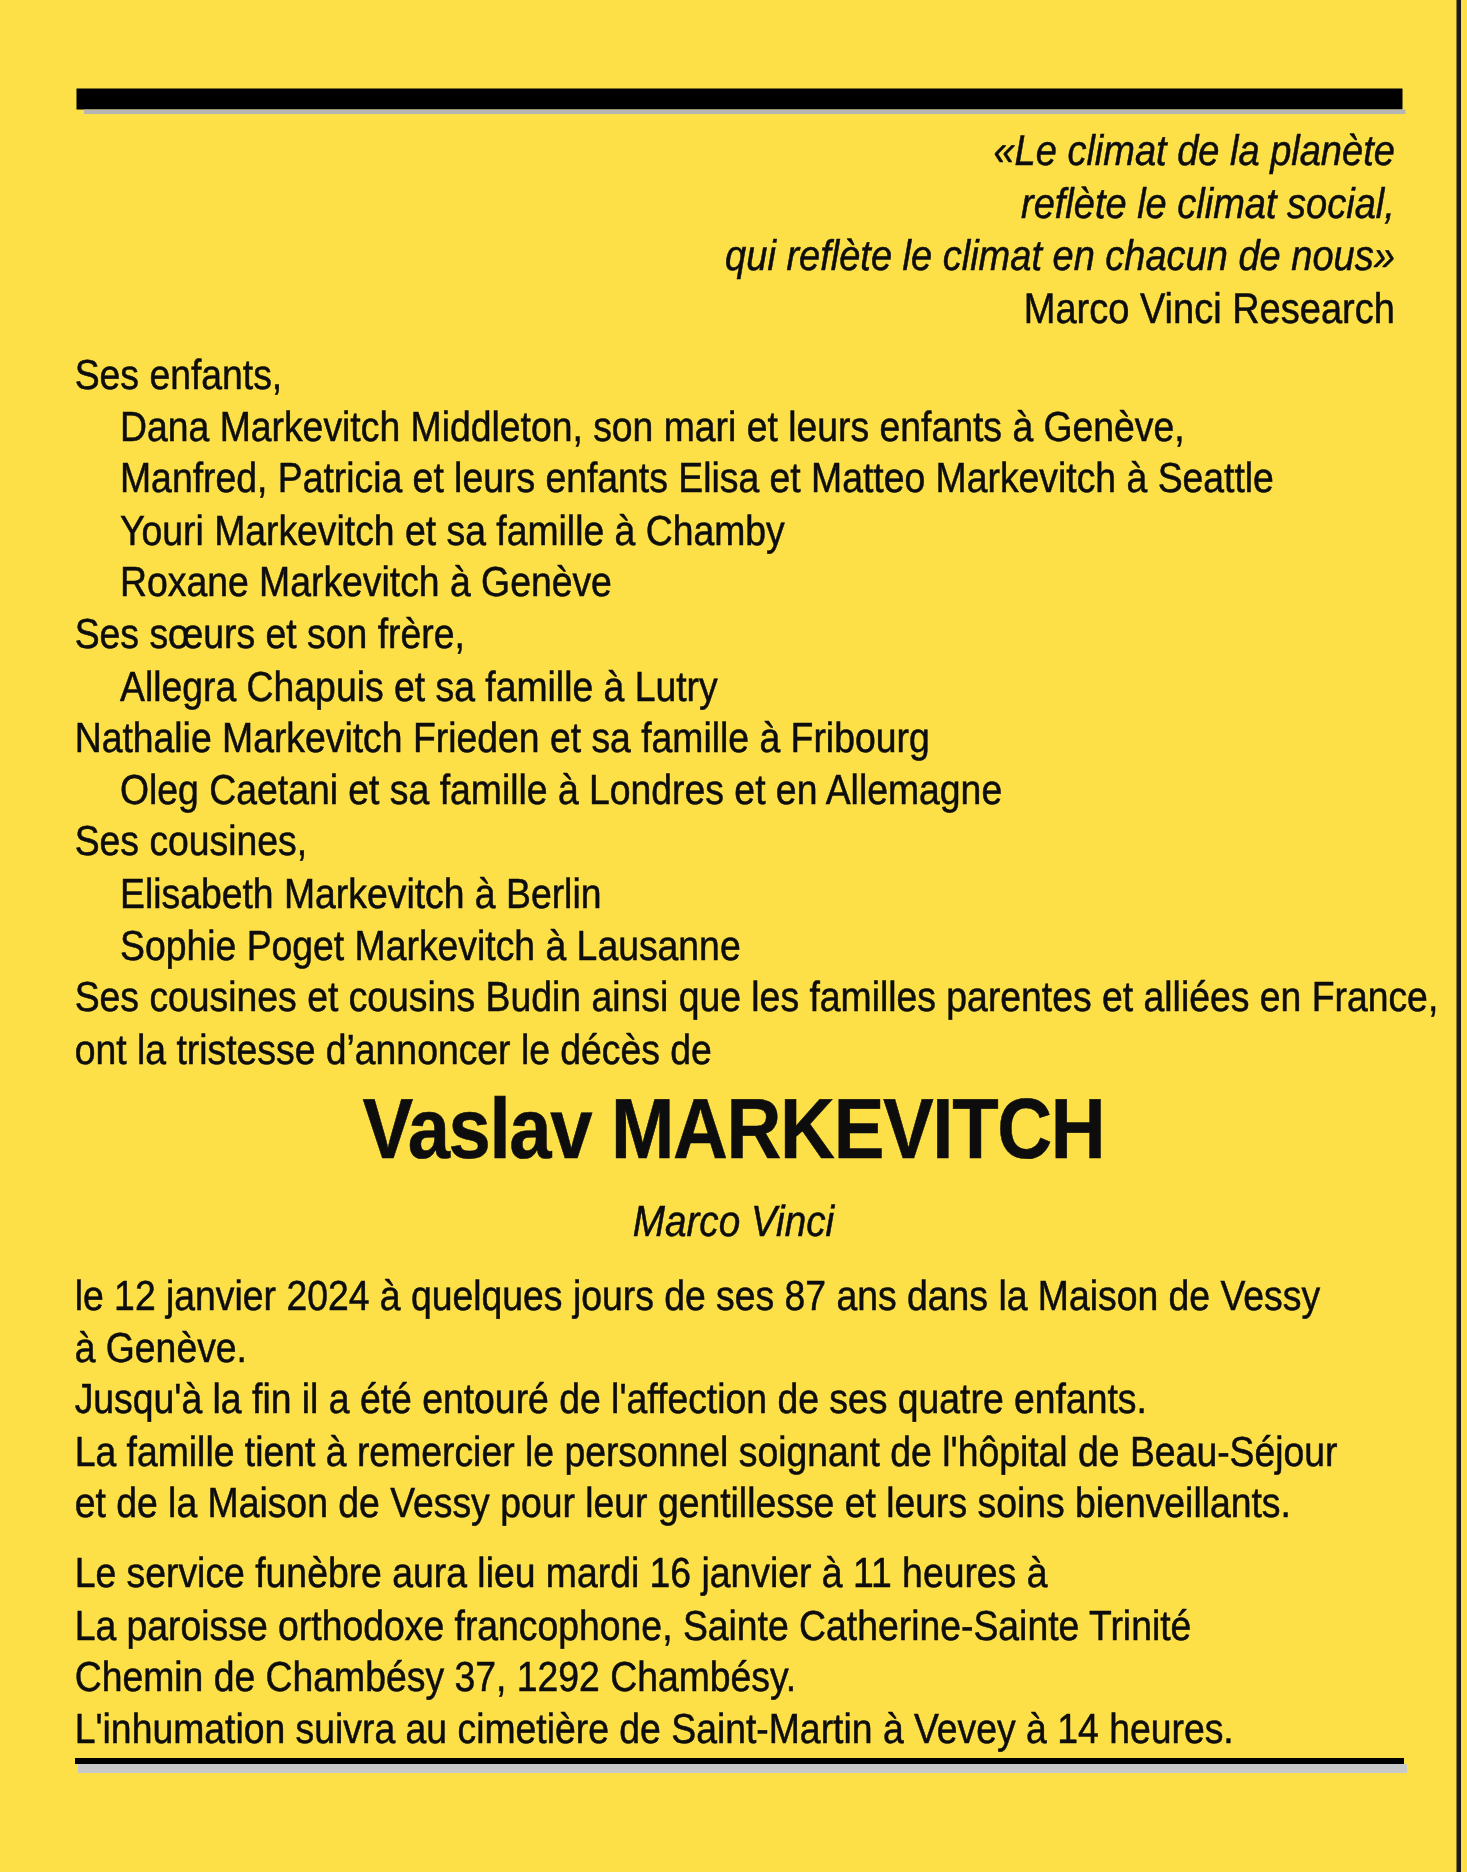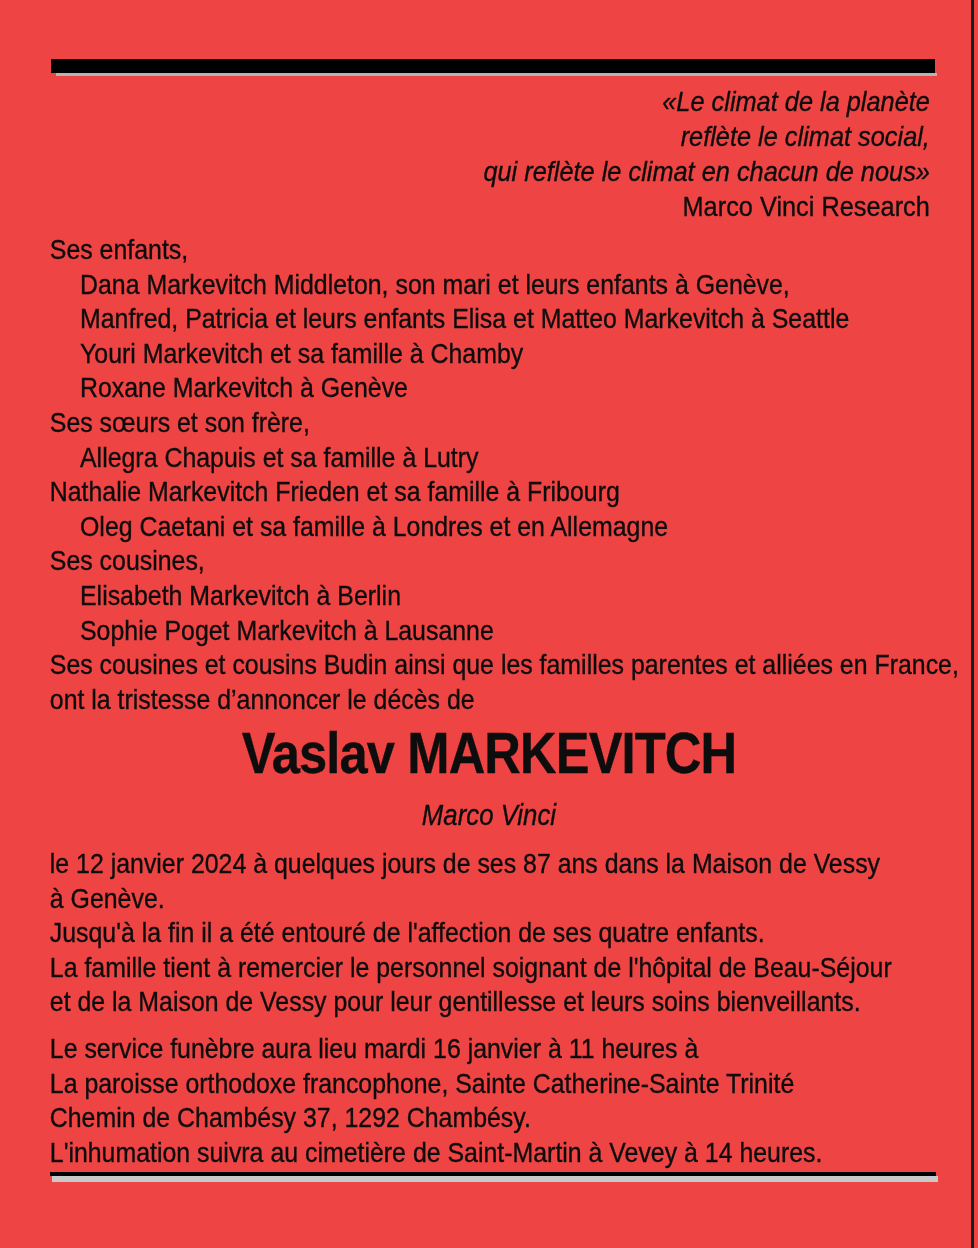--- a/index.html
+++ b/index.html
@@ -4,21 +4,21 @@
 <style>
   html, body {
     margin: 0;
     padding: 0;
     background: #ffffff;
   }
   .page {
     position: relative;
     width: 978px;
     height: 1248px;
-    background: #ef4444;
+    background: #fde047;
     overflow: hidden;
     font-family: "Liberation Sans", sans-serif;
     color: #0d0d0d;
   }
   
   .top-bar {
     position: absolute;
     left: 51px; top: 59px;
     width: 884px; height: 14px;
     background: #000000;

